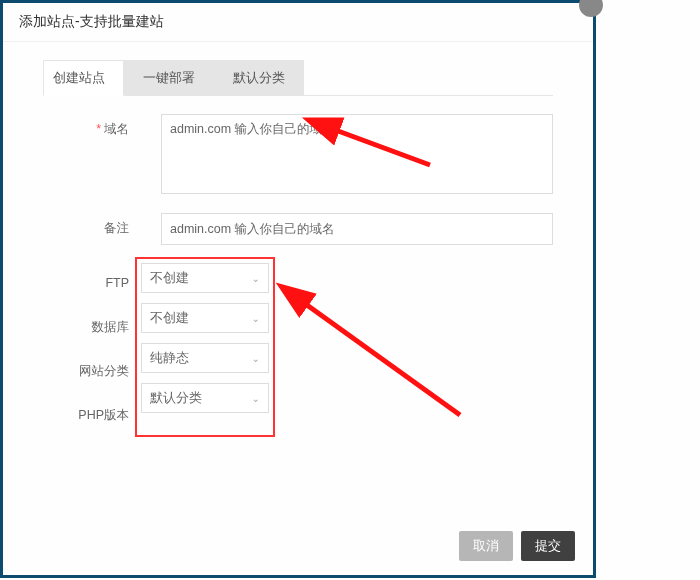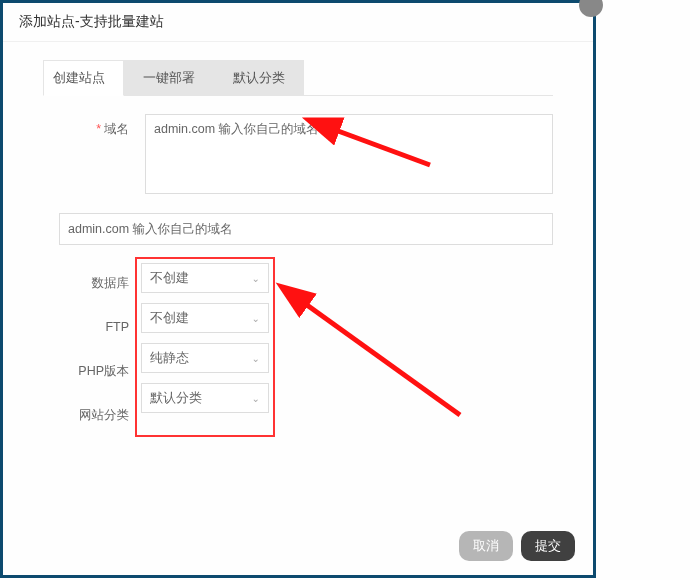--- a/index.html
+++ b/index.html
@@ -5,35 +5,35 @@
   * { box-sizing: border-box; margin: 0; padding: 0; }
   body { font-family: "Microsoft YaHei", Arial, sans-serif; font-size: 13px; color: #555; background: #fefefe; width: 700px; height: 580px; position: relative; overflow: hidden; }
   .dialog { border: 3px solid #0c4a6e; width: 596px; height: 578px; position: relative; }
   .titlebar { padding: 10px 16px; font-size: 14px; color: #333; border-bottom: 1px solid #f0f0f0; }
   .close-corner { position: absolute; top: -10px; right: -10px; width: 24px; height: 24px; background: #888; border-radius: 50%; }
   .content { padding: 18px 40px 0 40px; }
   .tabs { display: flex; border-bottom: 1px solid #e5e5e5; height: 36px; }
   .tab { padding: 0 18px; line-height: 34px; border: 1px solid transparent; border-bottom: none; background: #e5e5e5; color: #555; cursor: pointer; margin-right: 0; }
   .tab.active { background: #fff; border-color: #e5e5e5; border-bottom: 1px solid #fff; margin-bottom: -1px; padding-left: 9px; }
   .form { padding-top: 18px; }
-  .row { display: flex; align-items: flex-start; margin-bottom: 16px; }
+  .row { display: flex; align-items: flex-start; margin-bottom: 16px; gap: 16px; }
   .label { width: 86px; text-align: right; padding-top: 7px; color: #666; font-size: 12.5px; }
   .req { color: #f55; margin-right: 3px; }
   .field { flex: 1; margin-left: 16px; position: relative; }
   textarea.inp { width: 100%; height: 80px; border: 1px solid #ddd; padding: 6px 8px; font-family: inherit; font-size: 12.5px; color: #666; resize: none; outline: none; }
   input.inp { width: 100%; height: 32px; border: 1px solid #ddd; padding: 0 28px 0 8px; font-family: inherit; font-size: 12.5px; color: #666; outline: none; }
   .folder-icon { position: absolute; right: 8px; top: 8px; width: 14px; height: 14px; cursor: pointer; }
   .select-group { border: 2px solid #f33; padding: 4px 4px; width: 140px; margin-left: -4px; margin-top: -4px; }
   .selectlike { width: 128px; height: 30px; border: 1px solid #ddd; background: #fff; display: flex; align-items: center; justify-content: space-between; padding: 0 8px; cursor: pointer; margin-bottom: 10px; color: #666; }
   .selectlike:last-child { margin-bottom: 8px; }
   .chev { font-size: 10px; color: #aaa; }
   .select-row { display: flex; align-items: center; height: 44px; }
   .select-row .label { padding-top: 0; line-height: 30px; }
   .footer { position: absolute; bottom: 14px; right: 18px; display: flex; gap: 8px; }
-  .btn { height: 30px; padding: 0 14px; border: none; border-radius: 10px; font-size: 13px; cursor: pointer; color: #fff; }
+  .btn { height: 30px; padding: 0 14px; border: none; border-radius: 2px; font-size: 13px; cursor: pointer; color: #fff; }
   .btn-cancel { background: #b6b6b6; }
   .btn-submit { background: #404040; }
   .overlay { position: absolute; top: 0; left: 0; pointer-events: none; }
 </style>
 </head>
 <body>
 
 <div class="dialog">
   <div class="close-corner"></div>
   <div class="titlebar">添加站点-支持批量建站</div>
@@ -45,37 +45,38 @@
       <div class="tab">默认分类</div>
     </div>
 
     <div class="form">
       <div class="row">
         <div class="label"><span class="req">*</span><span>域名</span></div>
         <div class="field"><textarea class="inp" style="">admin.com 输入你自己的域名</textarea></div>
       </div>
 
       <div class="row">
+        <div class="label">备注</div>
         <div class="field"><input class="inp" value="admin.com 输入你自己的域名" style=""></div>
       </div>
 
 
       <div style="display:flex;">
         <div style="width:96px;">
           <div class="select-row">
+              <div class="label">FTP</div>
+            </div>
+          <div class="select-row">
               <div class="label">数据库</div>
             </div>
           <div class="select-row">
-              <div class="label">FTP</div>
+              <div class="label">网站分类</div>
             </div>
           <div class="select-row">
               <div class="label">PHP版本</div>
-            </div>
-          <div class="select-row">
-              <div class="label">网站分类</div>
             </div>
         </div>
         <div class="select-group">
           <div class="selectlike">
               <span>不创建</span>
               <span class="chev">⌄</span>
             </div>
           <div class="selectlike">
               <span>不创建</span>
               <span class="chev">⌄</span>

